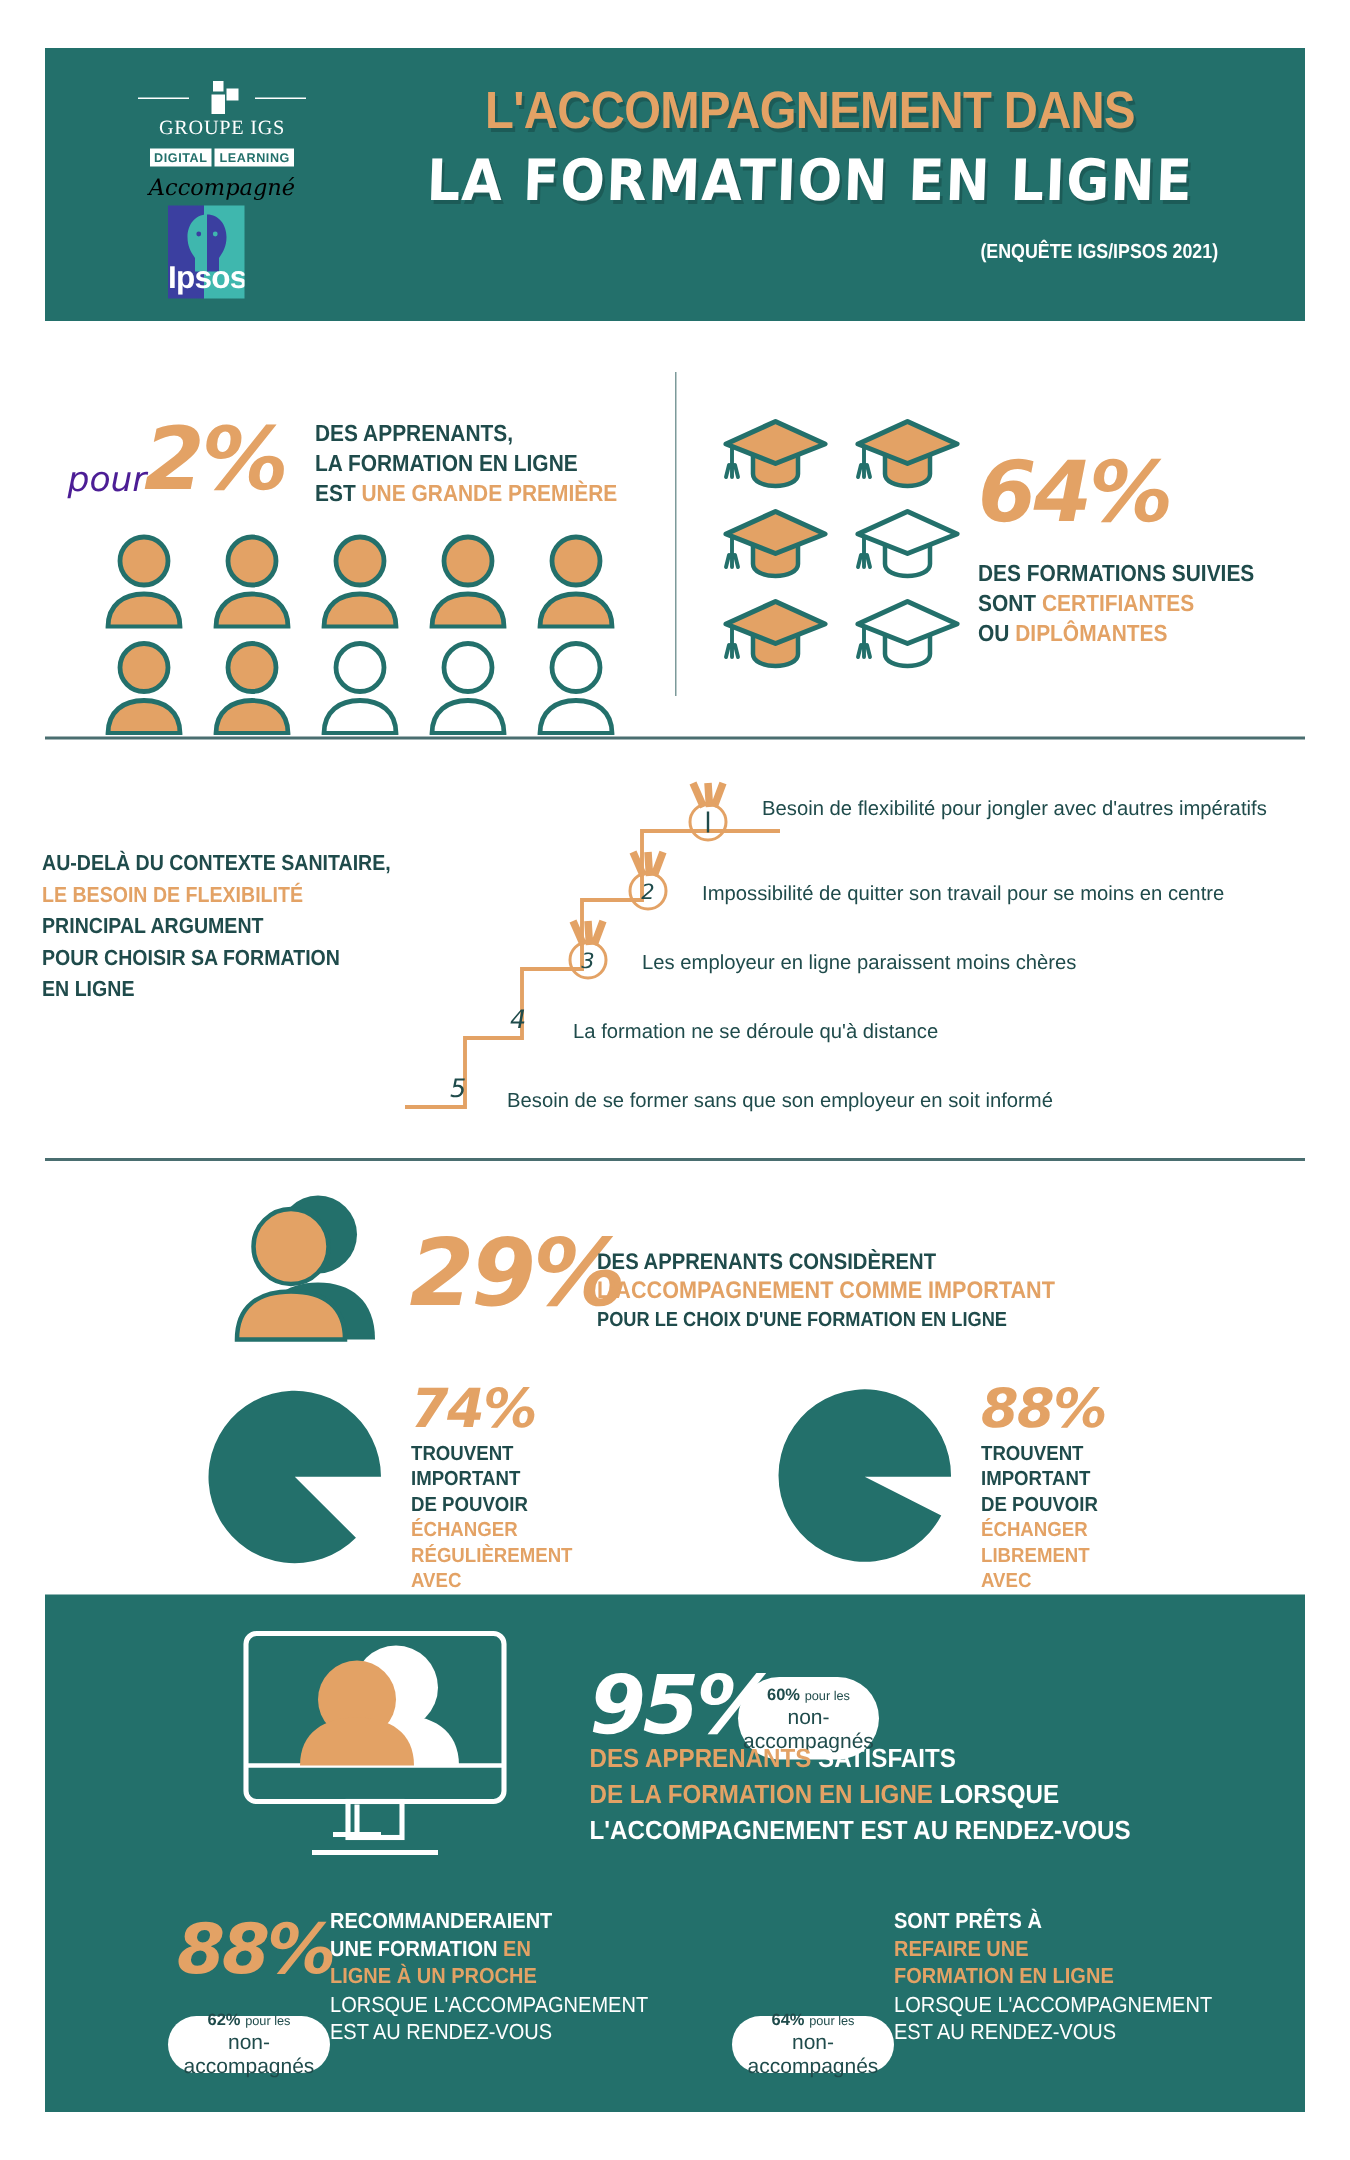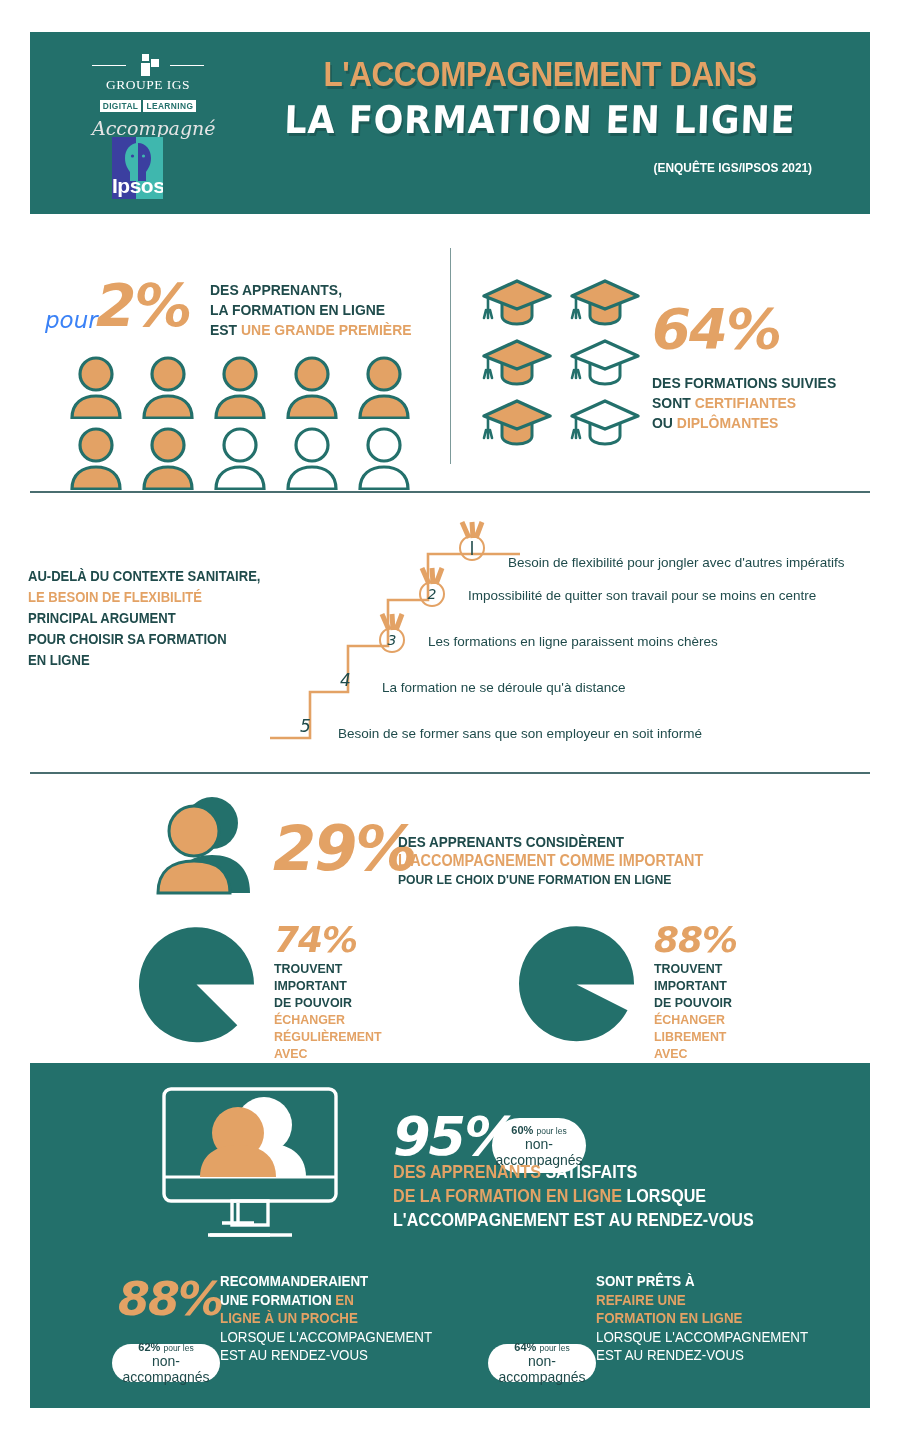--- a/index.html
+++ b/index.html
@@ -27,22 +27,22 @@
   .logo-name {
     font-family:"Liberation Serif", serif; color:#fff; font-size:13.5px;
     letter-spacing:.5px; margin-top:1px;
   }
   .logo-dl { margin-top:2px; }
   .logo-dl span {
     display:inline-block; background:#fff; color:#23706B; font-size:8.4px;
     font-weight:bold; padding:1px 3px; letter-spacing:.4px; margin:4px 1px;
   }
   .logo-acc {
-    font-family:"DejaVu Serif", serif; font-style:italic; color:#e5e5e5;
-    font-size:19px; margin-top:1px;
+    font-family:"DejaVu Serif", serif; font-style:italic; color:#000000;
+    font-size:15px; margin-top:1px;
   }
   .logo-ipsos {
     position:absolute; left:82px; top:105px; width:51px; height:62px;
     background:linear-gradient(90deg,#3b3fa0 0%,#3b3fa0 47%,#3fb7ae 47%,#3fb7ae 100%);
     overflow:hidden;
   }
   .logo-ipsos .face {
     position:absolute; left:50%; top:4px; transform:translateX(-50%);
   }
   .logo-ipsos .word {
@@ -73,21 +73,21 @@
 
   
   .sec1 { position:absolute; left:0; top:236px; width:900px; height:244px; }
   .sec1-divider {
     position:absolute; left:450px; top:12px; width:1px; height:216px;
     background:#7c9a9a;
   }
   .pour {
     position:absolute; left:45px; top:307px;
     font-family:"DejaVu Sans", sans-serif; font-style:italic; font-size:23px;
-    color:#3b82f6;
+    color:#4c1d95;
   }
   .big66 {
     position:absolute; left:96px; top:272px;
     font-family:"DejaVu Sans", sans-serif; font-style:italic; font-weight:bold;
     font-size:58px; color:#E3A265; letter-spacing:-2px;
   }
   .t66 {
     position:absolute; left:210px; top:280px;
     font-family:"Liberation Sans", sans-serif; font-weight:bold;
     font-size:15.5px; line-height:20px; color:#1F4B4B;
@@ -370,23 +370,23 @@
         <g transform="translate(108,106)">
           <path d="M4 0 L11 16 M14 0 L15 16 M24 0 L18 16" stroke="#E3A265" stroke-width="5" fill="none"></path>
           <circle cx="14" cy="26" r="12" fill="none" stroke="#E3A265" stroke-width="2"></circle>
           <text x="14" y="31" font-family="DejaVu Sans" font-style="italic" font-size="14" fill="#1F4B4B" text-anchor="middle">3</text>
         </g>
       </svg>
 
       <div class="step-num" style="left:70px; top:162px;">4</div>
       <div class="step-num" style="left:30px; top:208px;">5</div>
 
-      <div class="step-lbl" style="left:238px; top:47px;">Besoin de flexibilité pour jongler avec d'autres impératifs</div>
+      <div class="step-lbl" style="left:238px; top:23px;">Besoin de flexibilité pour jongler avec d'autres impératifs</div>
       <div class="step-lbl" style="left:198px; top:80px;">Impossibilité de quitter son travail pour se moins en centre</div>
-      <div class="step-lbl" style="left:158px; top:126px;">Les formations en ligne paraissent moins chères</div>
+      <div class="step-lbl" style="left:158px; top:126px;">Les employeur en ligne paraissent moins chères</div>
       <div class="step-lbl" style="left:112px; top:172px;">La formation ne se déroule qu'à distance</div>
       <div class="step-lbl" style="left:68px; top:218px;">Besoin de se former sans que son employeur en soit informé</div>
     </div>
   </div>
 
   <div class="hr" style="top:772px;"></div>
 
   <svg style="position:absolute; left:150px; top:795px;" width="110" height="100" viewBox="0 0 110 100">
     <circle cx="62" cy="28" r="26" fill="#23706B"></circle>
     <path d="M24 98 C24 72 40 60 62 60 C84 60 100 72 100 98 Z" fill="#23706B"></path>

